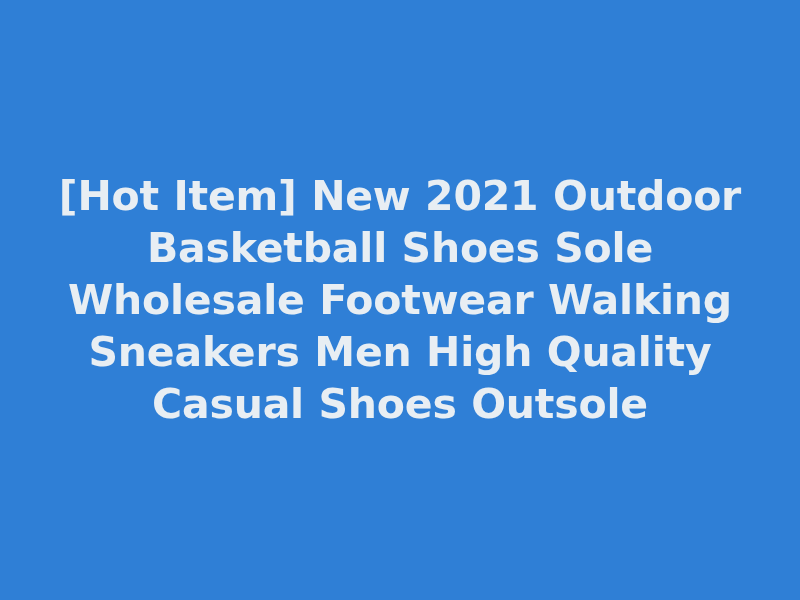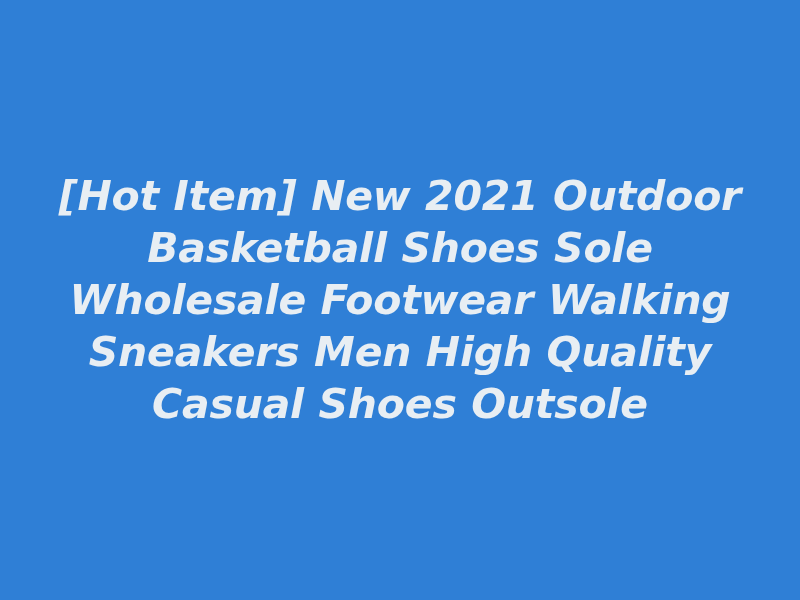--- a/index.html
+++ b/index.html
@@ -39,21 +39,20 @@
     margin: 4px;
     color: #e8eef3;
     font-family: "DejaVu Sans", sans-serif;
     font-size: 41px;
     font-weight: bold;
     line-height: 52px;
     letter-spacing: -0.2px;
     word-spacing: 0.5px;
     text-align: center;
     white-space: normal;
-    font-style: italic;
   }
 </style>
 </head>
 <body>
 
 <div class="card">
   <div class="title-block">
     <h1 class="product-title">[Hot Item] New 2021 Outdoor Basketball Shoes Sole Wholesale Footwear Walking Sneakers Men High Quality Casual Shoes Outsole</h1>
   </div>
 </div>

